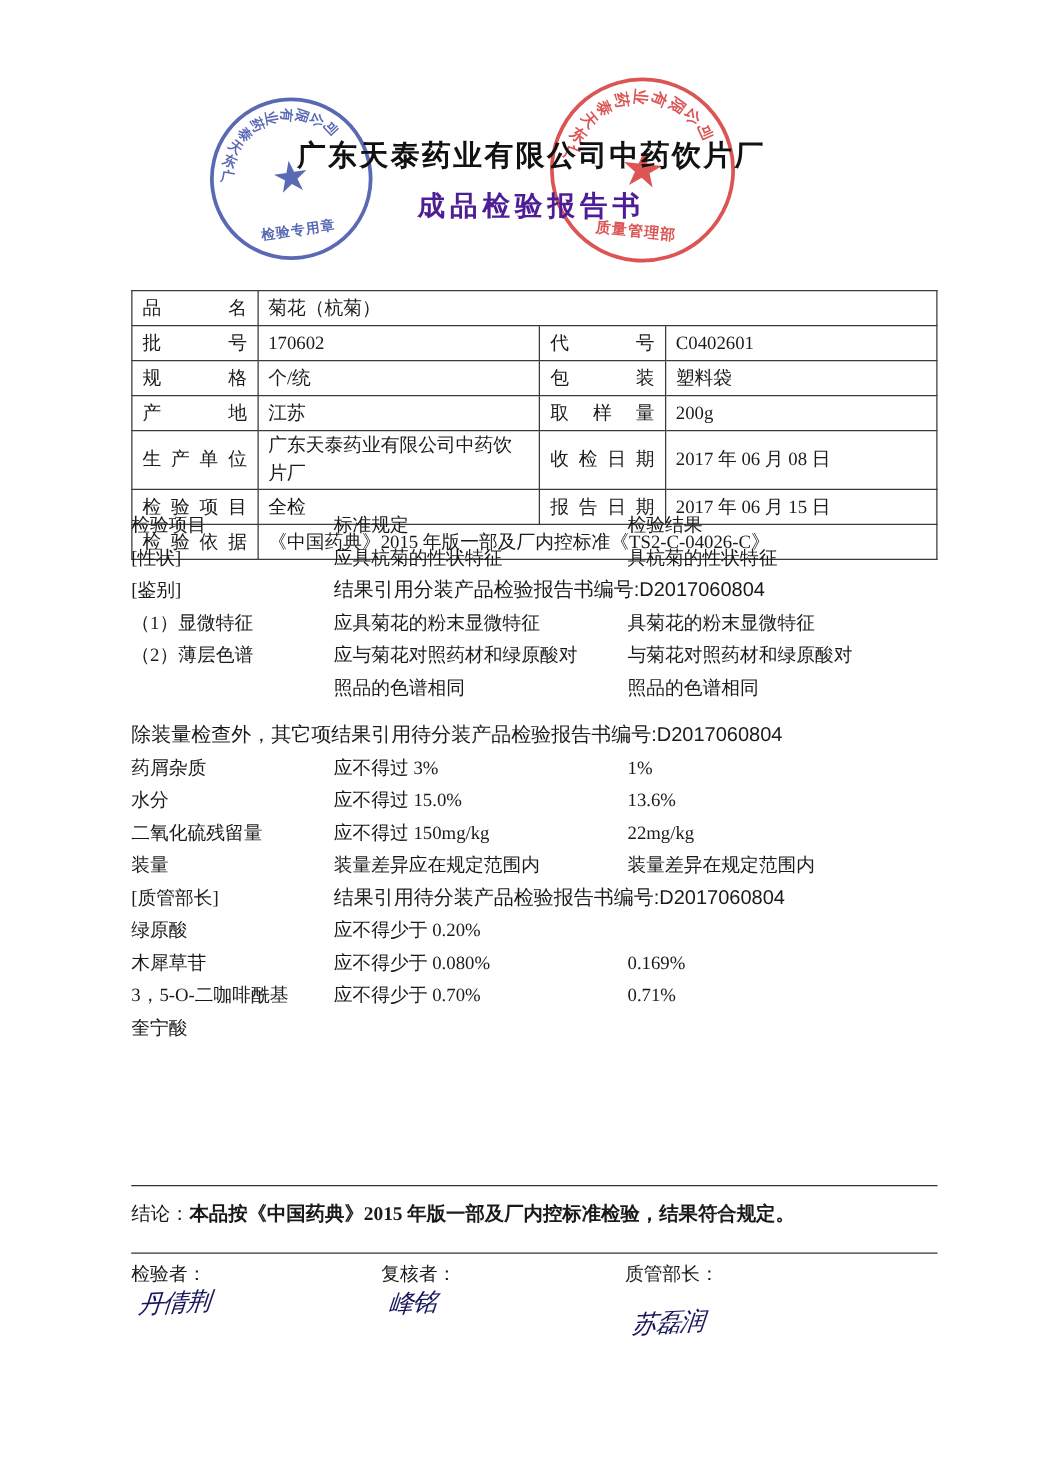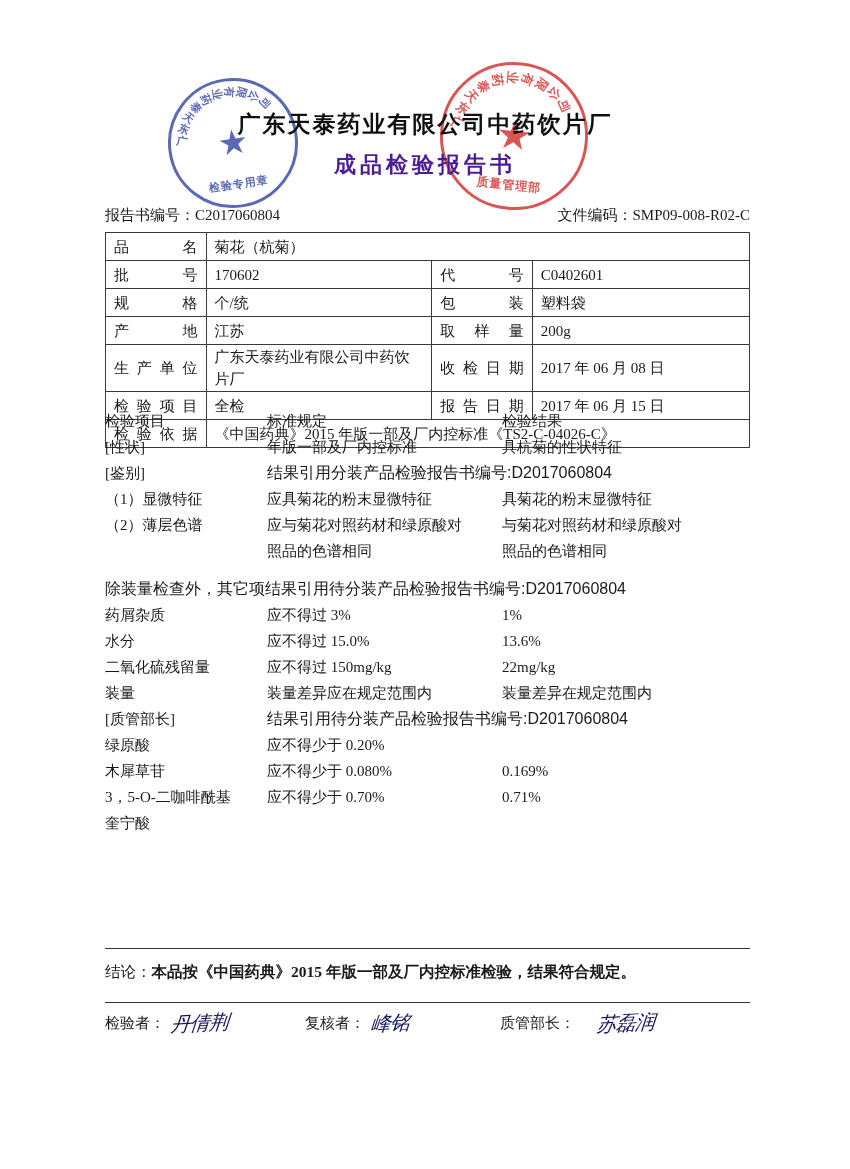--- a/index.html
+++ b/index.html
@@ -201,21 +201,21 @@
     border-top: 1px solid #333;
   }
   .signatures {
     position: absolute;
     left: 105px;
     top: 1010px;
     width: 660px;
     font-size: 15px;
     display: flex;
   }
-  .sig-block { display: flex; align-items: center; }
+  .sig-block { display: flex; align-items: flex-start; flex-direction: column; }
   .sig-1 { width: 200px; }
   .sig-2 { width: 195px; }
   .sig-3 { width: 240px; gap: 16px; }
   .sig-name {
     font-family: "Liberation Serif", serif;
     font-style: italic;
     font-size: 20px;
     color: #16165c;
     margin-left: 6px;
     transform: skewX(-8deg) rotate(-3deg);
@@ -260,28 +260,20 @@
     </div>
     <div class="star">★</div>
     <div class="bottom-text">质量管理部</div>
   </div>
 
   <div class="header">
     <div class="doc-title">广东天泰药业有限公司中药饮片厂</div>
     <div class="doc-subtitle">成品检验报告书</div>
   </div>
 
-  <div class="refline">
-    <div>
-      <span class="lbl">报告书编号：</span><span class="val">C2017060804</span>
-    </div>
-    <div>
-      <span class="lbl">文件编码：</span><span class="val">SMP09-008-R02-C</span>
-    </div>
-  </div>
 
   <table class="info">
     <tbody>
         <tr>
       <td class="k">品名</td>
       <td class="v" colspan="3">菊花（杭菊）</td>
     </tr>
     <tr>
       <td class="k">批号</td>
       <td class="v">170602</td>
@@ -321,21 +313,21 @@
 
   <div class="results">
     <div class="res-row">
       <div class="c1">检验项目</div>
       <div class="c2">标准规定</div>
       <div class="c3">检验结果</div>
     </div>
 
     <div class="res-row">
       <div class="c1">[性状]</div>
-      <div class="c2">年版一部及厂内控标准</div>
+      <div class="c2">应具杭菊的性状特征</div>
       <div class="c3">具杭菊的性状特征</div>
     </div>
 
     <div class="res-row sec-head">
       <div class="c1">[鉴别]</div>
       <div class="note">结果引用分装产品检验报告书编号:D2017060804</div>
     </div>
 
     <div class="res-row">
       <div class="c1">（1）显微特征</div>

